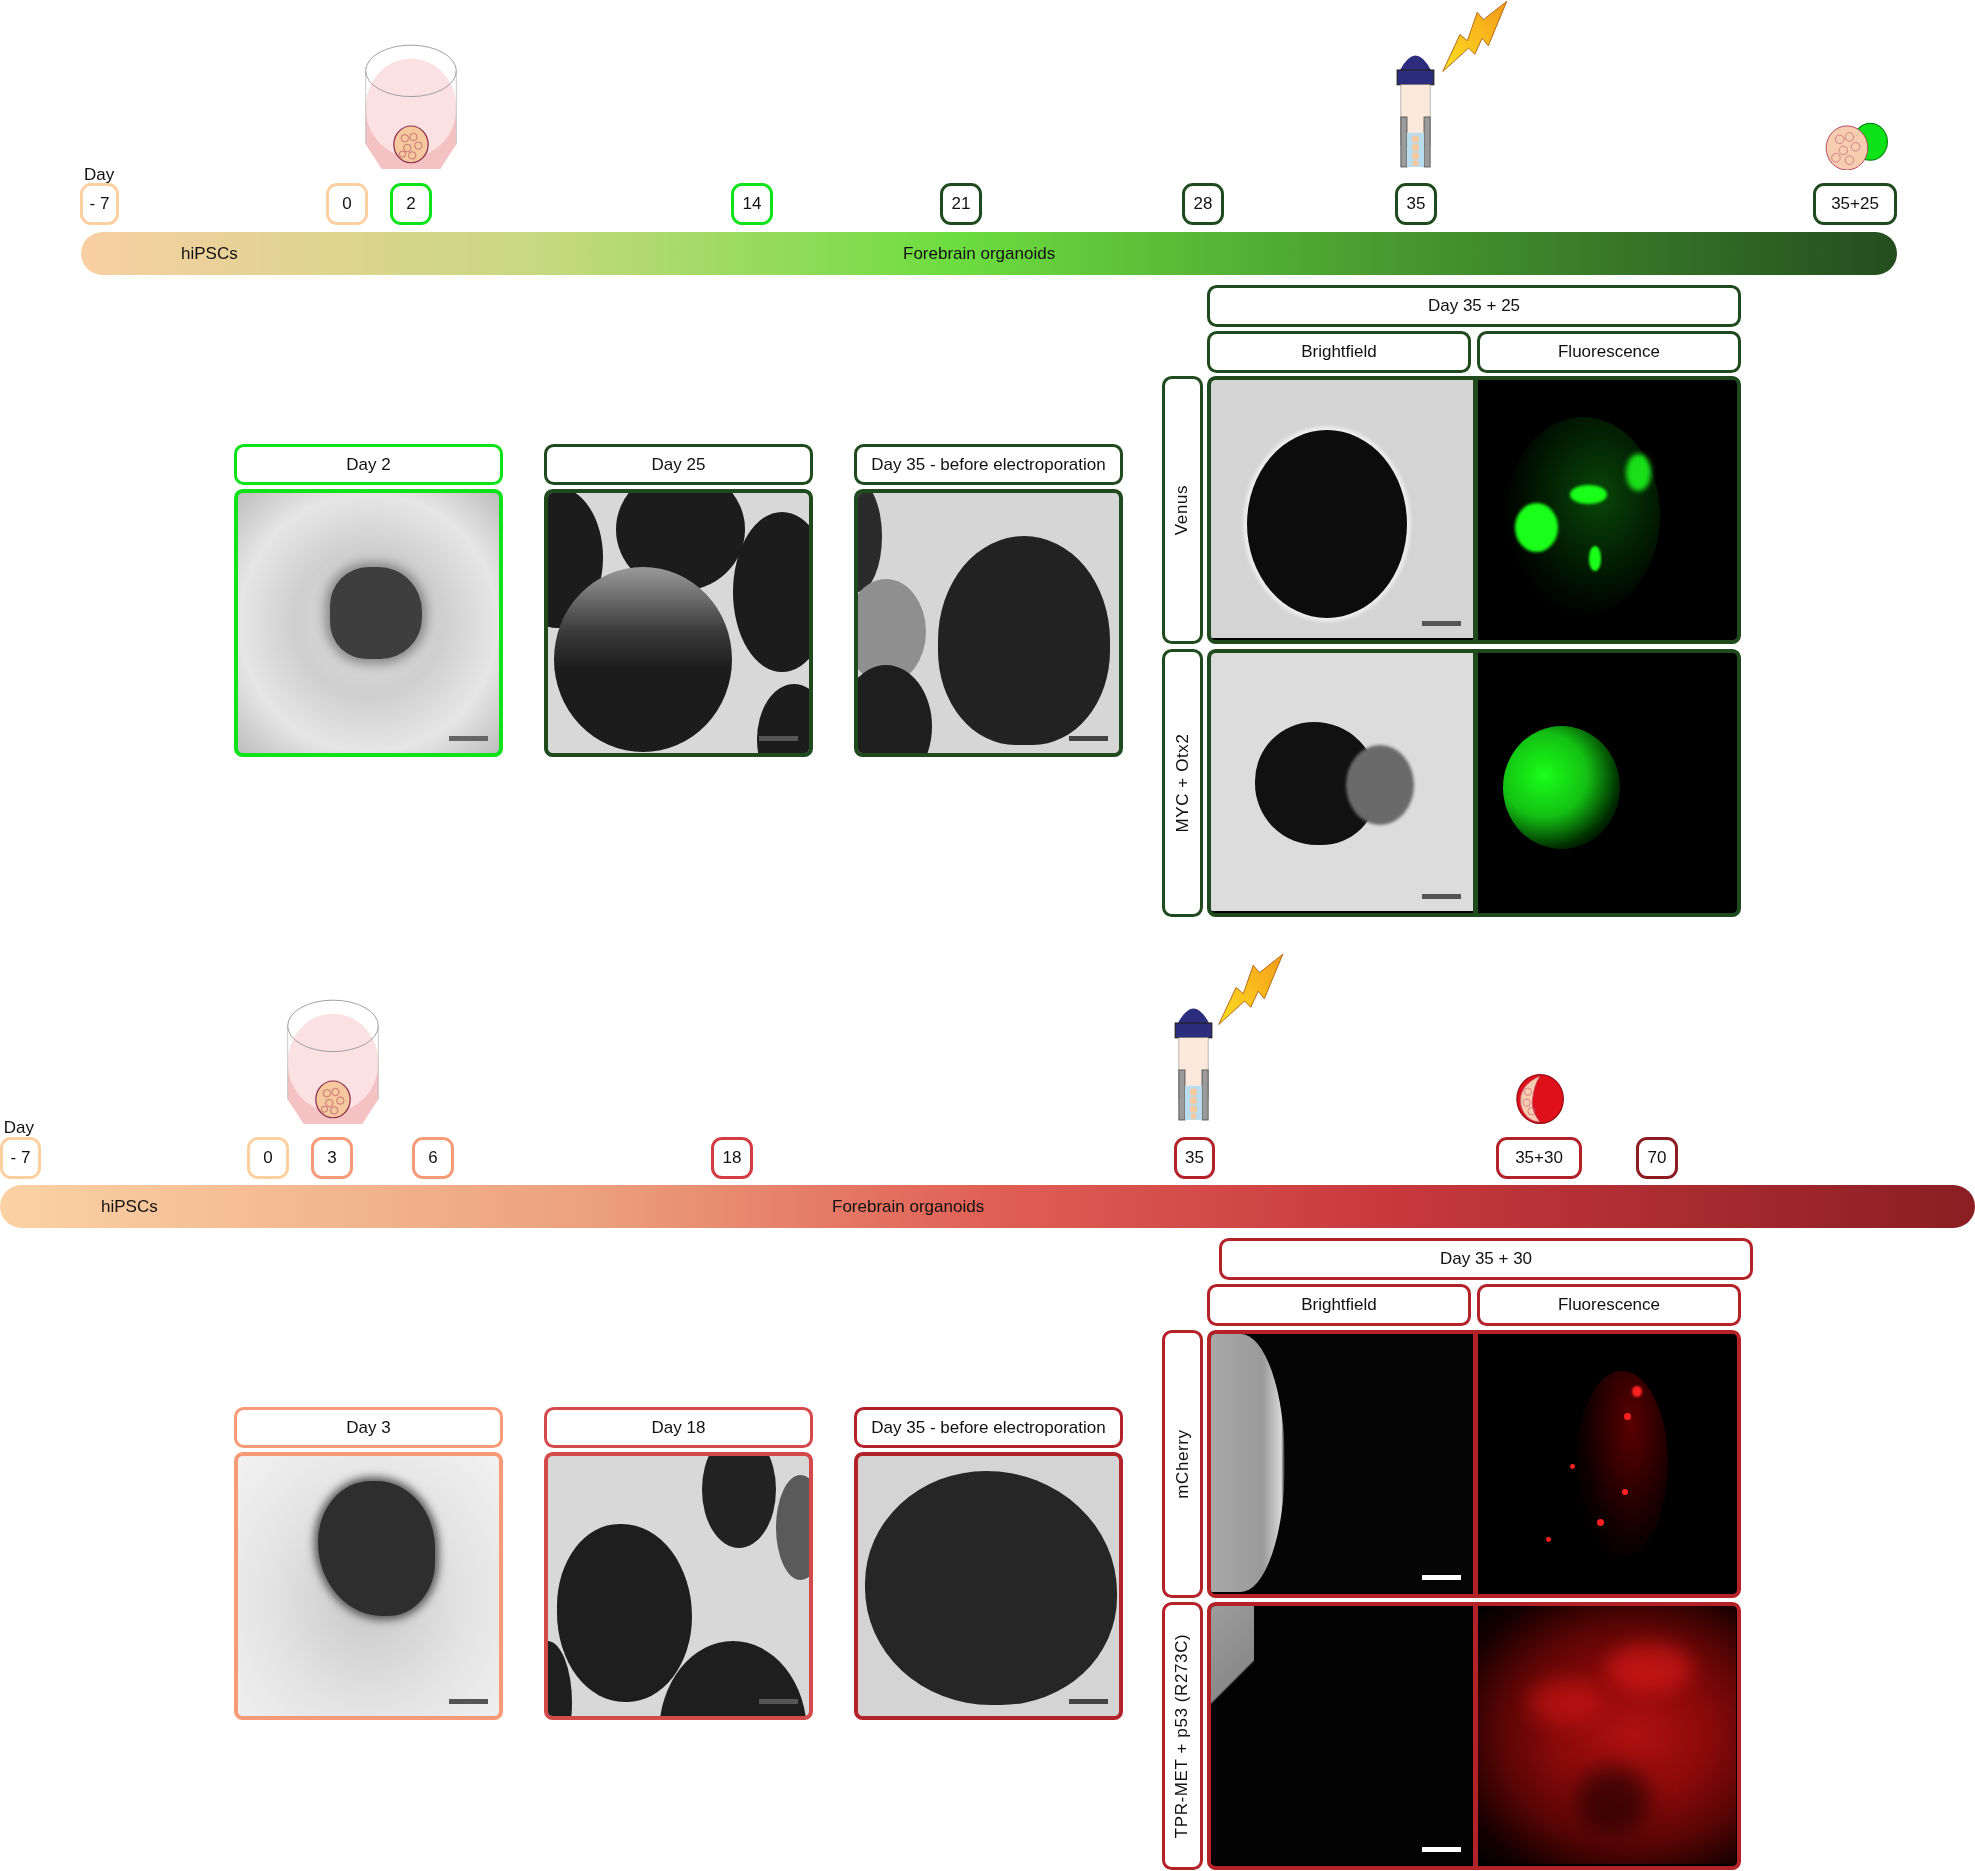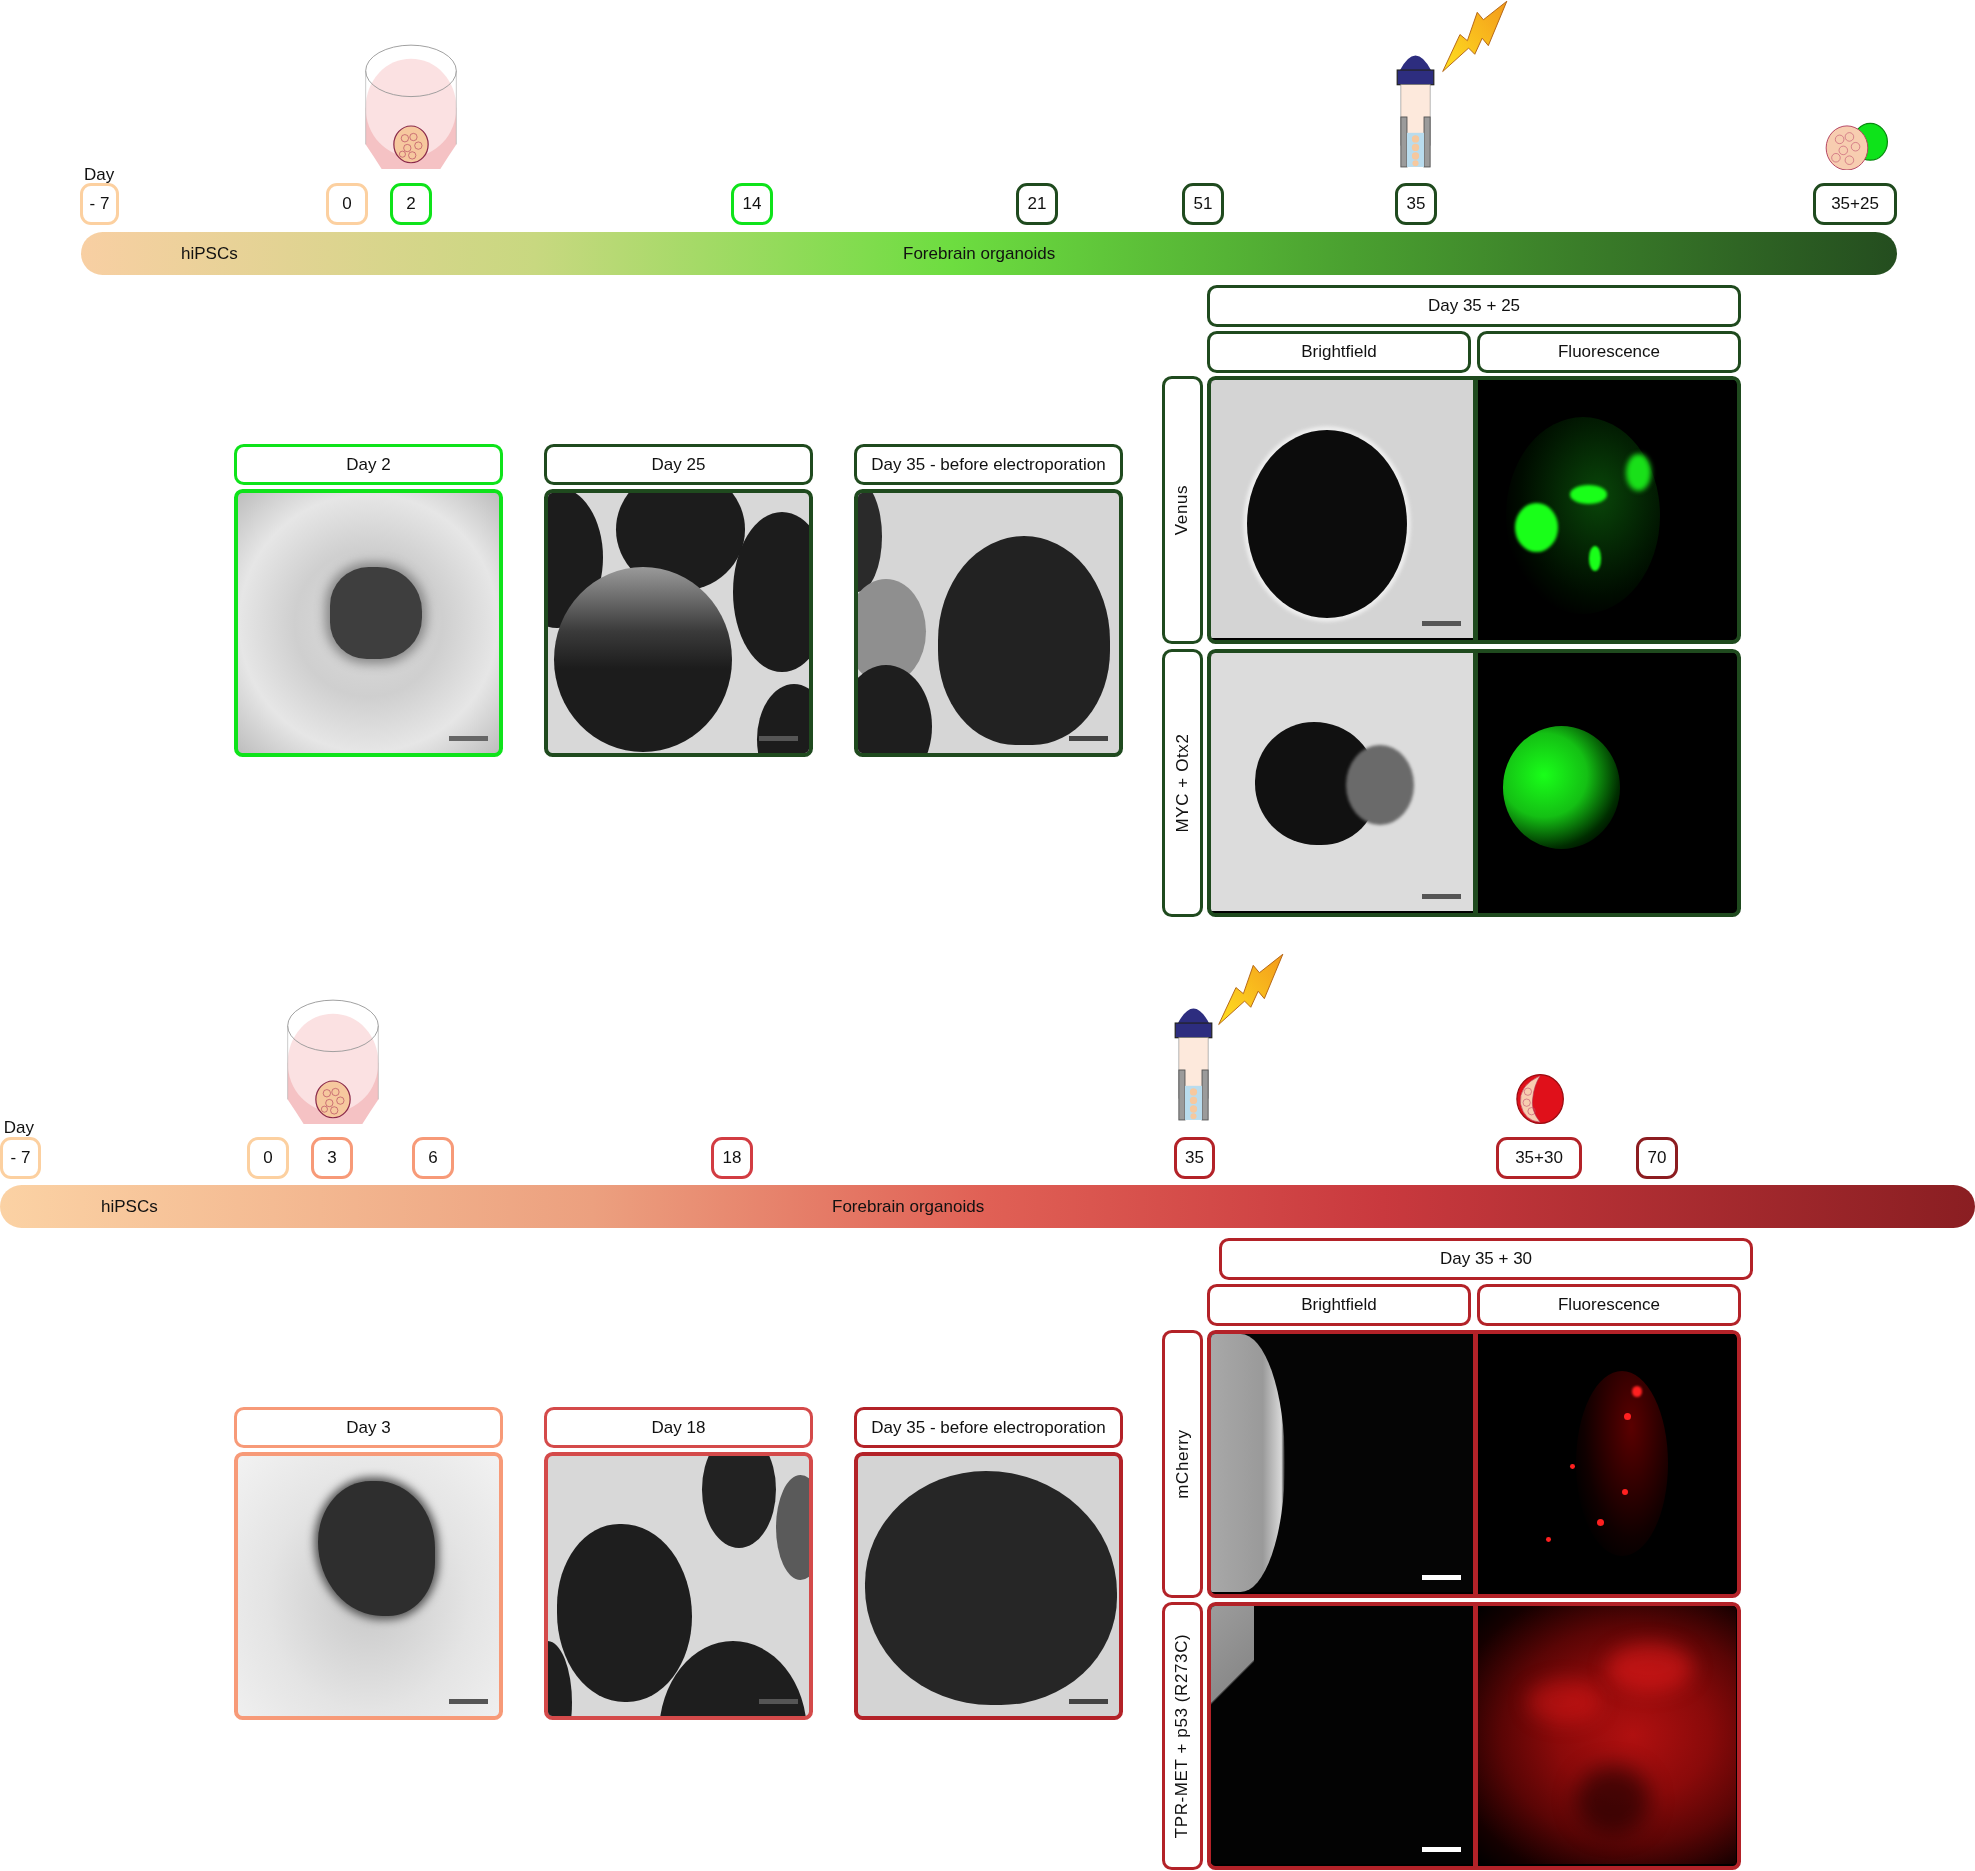--- a/index.html
+++ b/index.html
@@ -94,22 +94,22 @@
       </g>
     </svg>
   </div>
 
   <div class="day-caption" style="left:84px;top:165px;">Day</div>
 
   <div class="badge" style="left:80px;top:183px;width:39px;border-color:#fcd0a0;">- 7</div>
   <div class="badge" style="left:326px;top:183px;width:42px;border-color:#fcd0a0;">0</div>
   <div class="badge" style="left:390px;top:183px;width:42px;border-color:#0ee31a;">2</div>
   <div class="badge" style="left:731px;top:183px;width:42px;border-color:#0ee31a;">14</div>
-  <div class="badge" style="left:1016px;top:183px;width:42px;border-color:#1f4a1e;">21</div>
-  <div class="badge" style="left:1182px;top:183px;width:42px;border-color:#1f4a1e;">51</div>
+  <div class="badge" style="left:940px;top:183px;width:42px;border-color:#1f4a1e;">21</div>
+  <div class="badge" style="left:1182px;top:183px;width:42px;border-color:#1f4a1e;">28</div>
   <div class="badge" style="left:1395px;top:183px;width:42px;border-color:#1f4a1e;">35</div>
   <div class="badge" style="left:1813px;top:183px;width:84px;border-color:#1f4a1e;">35+25</div>
 
   <div class="bar" style="left:81px;top:232px;width:1816px;background:linear-gradient(90deg,#f8cfa3 0%,#c8d880 25%,#6ddd40 48%,#4aa030 70%,#244d1f 100%);">
     <span style="left:100px;">hiPSCs</span>
     <span style="left:822px;">Forebrain organoids</span>
   </div>
 
   <div class="hdr" style="left:234px;top:444px;width:269px;height:41px;border-color:#0ee31a;">Day 2</div>
   <div class="frame bf-light" style="left:234px;top:489px;width:269px;height:268px;border-color:#0ee31a;">

